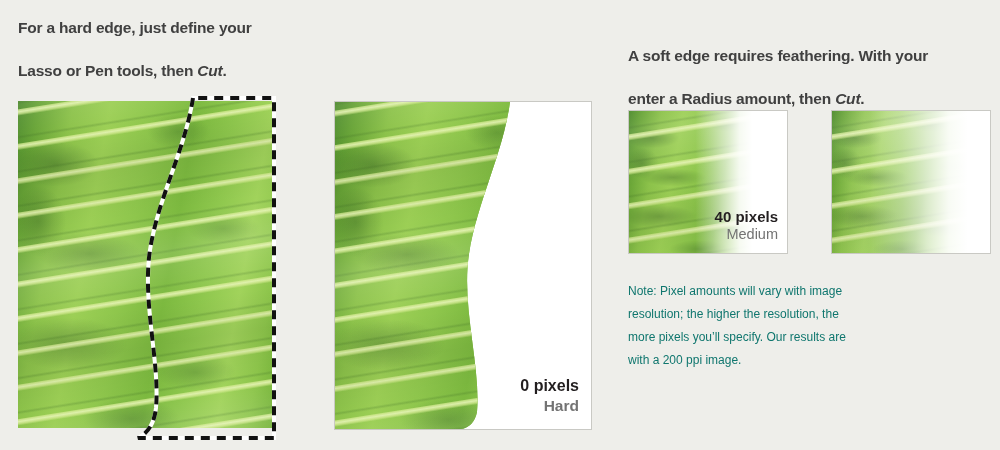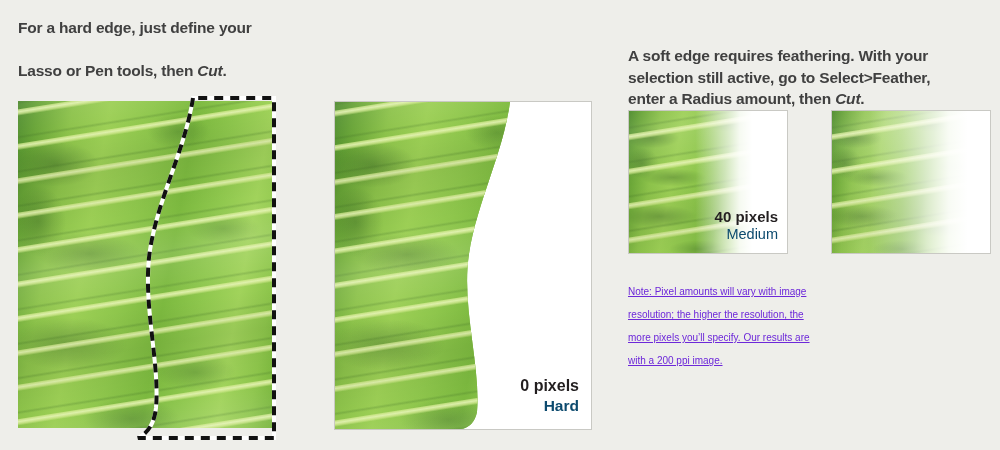--- a/index.html
+++ b/index.html
@@ -23,24 +23,23 @@
     font-weight: bold;
     font-size: 15.5px;
     line-height: 21.5px;
     letter-spacing: -0.2px;
     color: #404040;
   }
   .heading i { font-style: italic; }
 
   
   .note {
-    font-size: 10px;
+    font-size: 12px;
     line-height: 23px;
-    color: #6d28d9;
-    text-decoration: underline;
+    color: #0f766e;
   }
 
   
   .photo {
     position: absolute;
     overflow: hidden;
     background: #ffffff;
   }
   .photo.bordered { border: 1px solid #c9c9c4; }
 
@@ -120,21 +119,21 @@
       rgba(255,255,255,0.00) 180px);
   }
 
   
   .img-label {
     position: absolute;
     text-align: right;
     line-height: 1.15;
   }
   .img-label .amount { font-weight: bold; display: block; }
-  .img-label .quality { display: block; color: #0c4a6e; }
+  .img-label .quality { display: block; color: #737373; }
 
   
   #photo-hard-source { left: 18px; top: 101px; width: 254px; height: 327px; }
 
   
   #selection-outline {
     position: absolute;
     left: 10px; top: 90px;
     width: 280px; height: 356px;
     pointer-events: none;
@@ -226,21 +225,21 @@
     </div>
   </div>
   <div class="img-label">
     <span class="amount">0 pixels</span>
     <span class="quality">Hard</span>
   </div>
 </div>
 
 <div class="panel heading" id="heading-soft">
   <span>A soft edge requires feathering. With your</span><br>
-  <span>selection still active, go to Select&gt;Feather,</span><br>
+  <br>
   <span>enter a Radius amount, then </span><i>Cut</i><span>.</span>
 </div>
 
 <div class="photo bordered thumb" id="photo-feather-medium">
   <div class="leaf">
     <div class="base"></div>
     <div class="blotch"></div>
     <div class="veins2"></div>
     <div class="veins"></div>
     <div class="sheen"></div>

